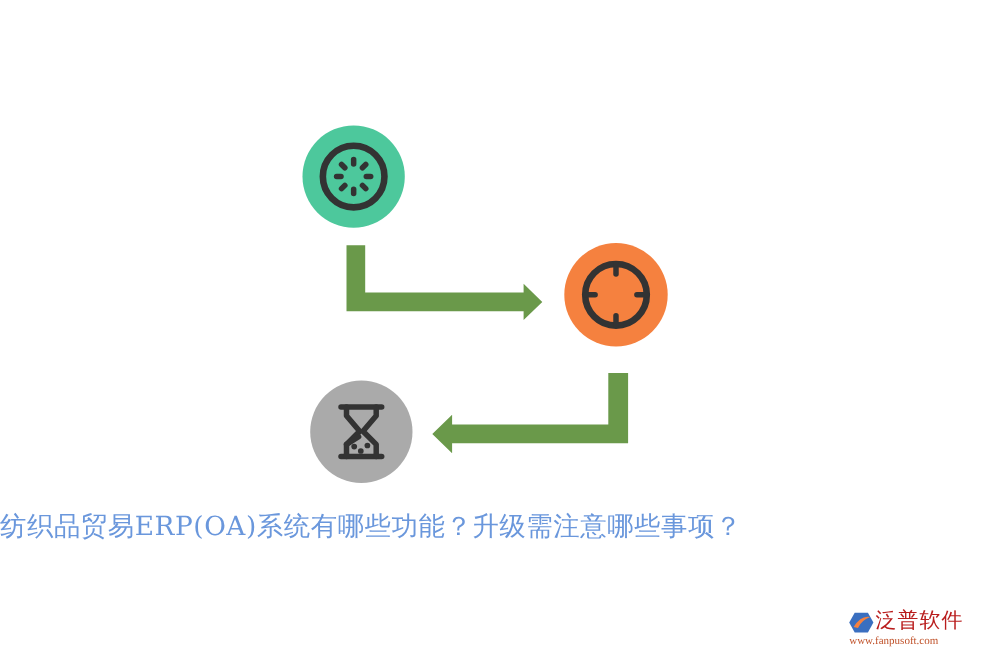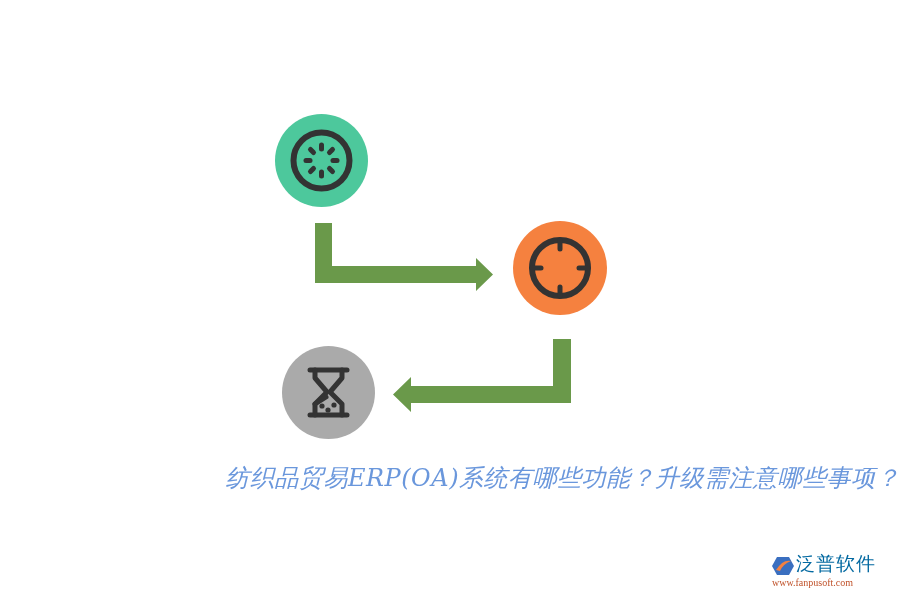--- a/index.html
+++ b/index.html
@@ -3,23 +3,23 @@
   <meta charset="utf-8">
   <style>
     html, body { margin: 0; padding: 0; }
     body { width: 900px; height: 600px; background: #ffffff; position: relative; overflow: hidden; font-family: "DejaVu Serif", "Liberation Serif", serif; }
     .node { position: absolute; border-radius: 50%; }
     .node svg { position: absolute; left: 0; top: 0; }
     #node1 { left: 275px; top: 114px; width: 93px; height: 93px; background: #4dc89c; }
     #node2 { left: 513px; top: 221px; width: 94px; height: 94px; background: #f5813f; }
     #node3 { left: 282px; top: 346px; width: 93px; height: 93px; background: #aaaaaa; }
     .flow { position: absolute; left: 0; top: 0; }
-    .title { position: absolute; left: 0; width: 900px; top: 462px; text-align: right; color: #6a97dc; font-size: 24px; letter-spacing: 0.5px; white-space: nowrap; font-style: italic; }
+    .title { position: absolute; left: 0; width: 900px; top: 462px; text-align: left; color: #6a97dc; font-size: 24px; letter-spacing: 0.5px; white-space: nowrap; }
     .logo { position: absolute; left: 768px; top: 553px; width: 130px; height: 40px; }
-    .logo-name { position: absolute; left: 28px; top: -2px; font-family: Liberation Sans, sans-serif; font-size: 19px; color: #0369a1; letter-spacing: 1px; white-space: nowrap; text-align: center; }
+    .logo-name { position: absolute; left: 28px; top: -2px; font-family: Liberation Sans, sans-serif; font-size: 19px; color: #b91c1c; letter-spacing: 1px; white-space: nowrap; text-align: center; }
     .logo-url { position: absolute; left: 4px; top: 24px; font-size: 10px; color: #c0522a; white-space: nowrap; font-family: Liberation Serif, serif; }
     .logo-mark { position: absolute; left: 3px; top: 2px; }
   </style>
 </head>
 <body>
 
 <svg class="flow" width="900" height="600">
   <g fill="#6a994a">
     <polygon points="315,223 332,223 332,266 476,266 476,258 493,274.5 476,291 476,283 315,283"></polygon>
   </g>

